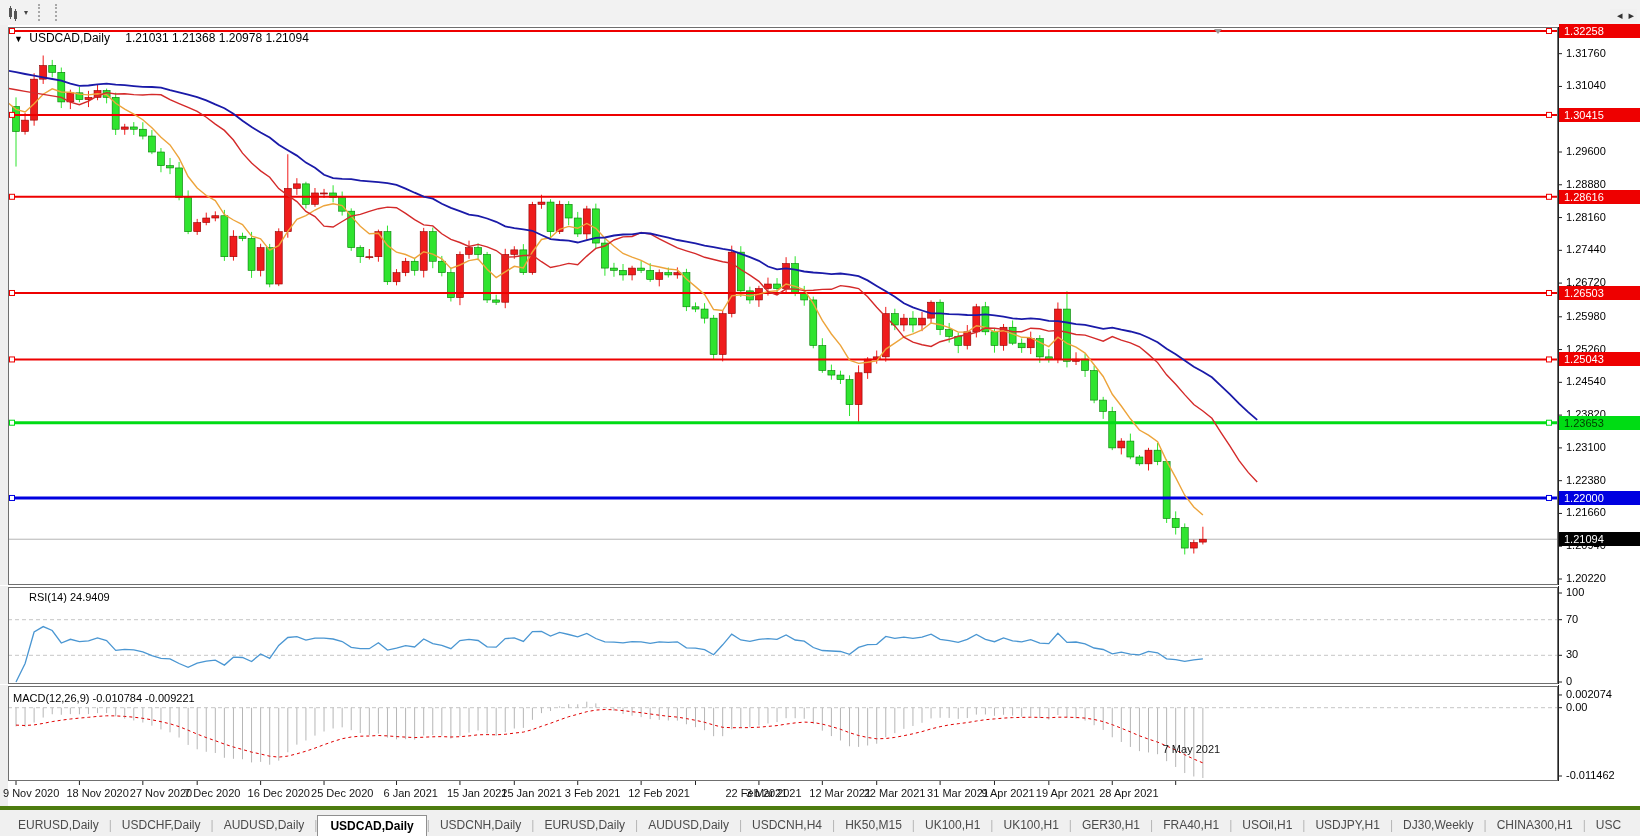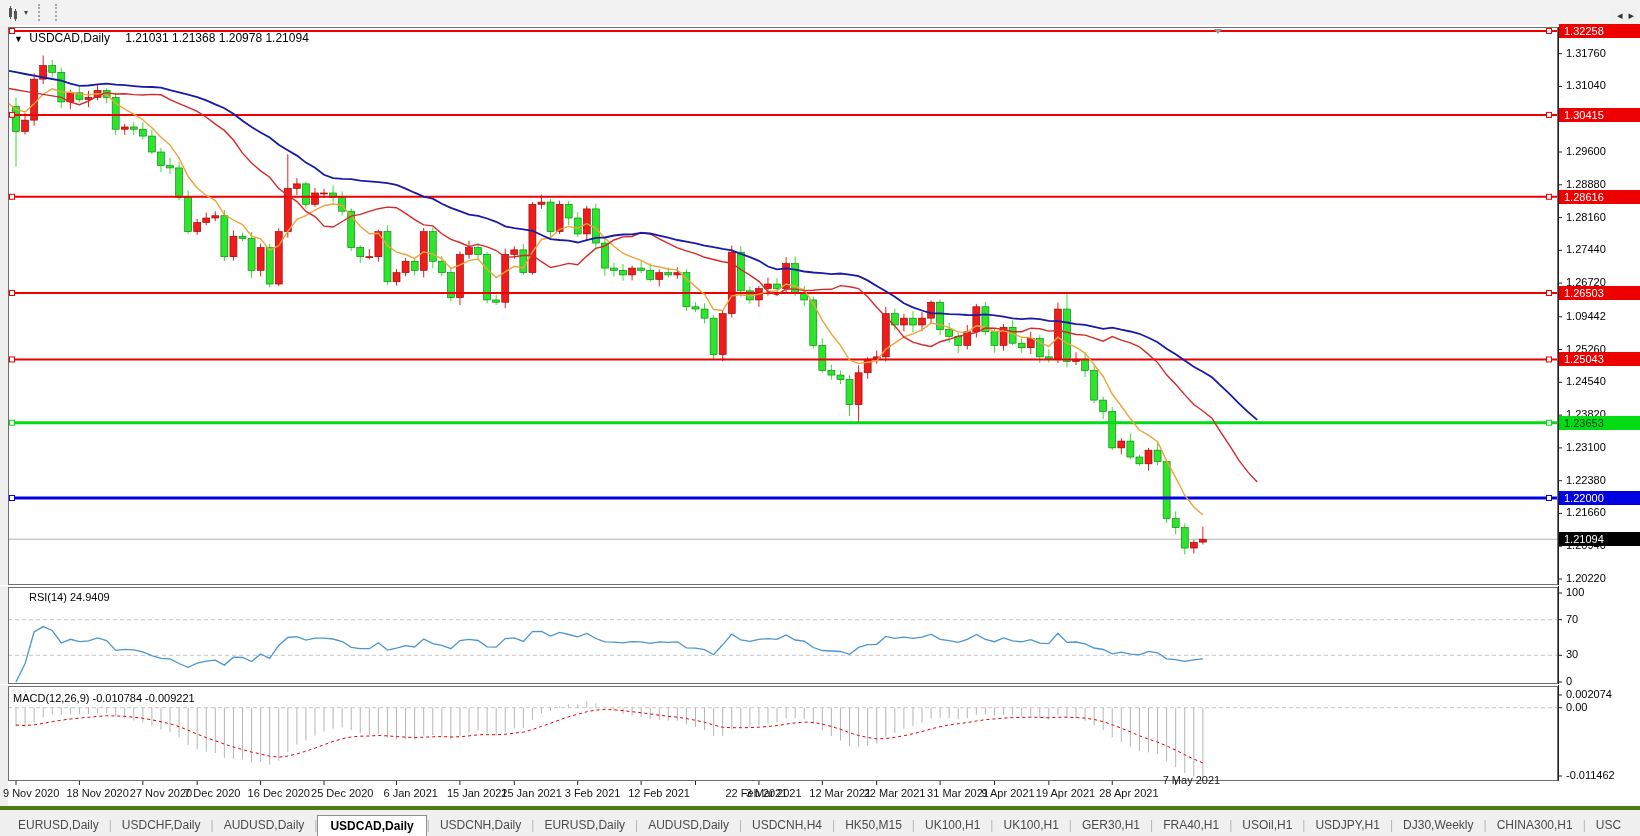--- a/index.html
+++ b/index.html
@@ -568,21 +568,21 @@
 
   <div id="price-axis">
       <div class="lbl tick-label" style="left: 1566px; top: 46.6705px;">1.31760</div>
       <div class="lbl tick-label" style="left: 1566px; top: 79.447px;">1.31040</div>
       <div class="lbl tick-label" style="left: 1566px; top: 112.224px;">1.30320</div>
       <div class="lbl tick-label" style="left: 1566px; top: 145px;">1.29600</div>
       <div class="lbl tick-label" style="left: 1566px; top: 177.777px;">1.28880</div>
       <div class="lbl tick-label" style="left: 1566px; top: 210.553px;">1.28160</div>
       <div class="lbl tick-label" style="left: 1566px; top: 243.33px;">1.27440</div>
       <div class="lbl tick-label" style="left: 1566px; top: 276.106px;">1.26720</div>
-      <div class="lbl tick-label" style="left: 1566px; top: 309.793px;">1.09442</div>
+      <div class="lbl tick-label" style="left: 1566px; top: 309.793px;">1.25980</div>
       <div class="lbl tick-label" style="left: 1566px; top: 342.57px;">1.25260</div>
       <div class="lbl tick-label" style="left: 1566px; top: 375.347px;">1.24540</div>
       <div class="lbl tick-label" style="left: 1566px; top: 408.123px;">1.23820</div>
       <div class="lbl tick-label" style="left: 1566px; top: 440.9px;">1.23100</div>
       <div class="lbl tick-label" style="left: 1566px; top: 473.676px;">1.22380</div>
       <div class="lbl tick-label" style="left: 1566px; top: 506.453px;">1.21660</div>
       <div class="lbl tick-label" style="left: 1566px; top: 539.229px;">1.20940</div>
       <div class="lbl tick-label" style="left: 1566px; top: 572.006px;">1.20220</div>
       <div class="lbl tick-label" style="left: 1566px; top: 586px;">100</div>
       <div class="lbl tick-label" style="left: 1566px; top: 612.7px;">70</div>
@@ -605,21 +605,21 @@
       <div class="lbl date-label" style="left: 564.72px; top: 787px;">3 Feb 2021</div>
       <div class="lbl date-label" style="left: 628.14px; top: 787px;">12 Feb 2021</div>
       <div class="lbl date-label" style="left: 682.5px; top: 787px; padding-left: 43px;">22 Feb 2021</div>
       <div class="lbl date-label" style="left: 745.92px; top: 787px;">3 Mar 2021</div>
       <div class="lbl date-label" style="left: 809.34px; top: 787px;">12 Mar 2021</div>
       <div class="lbl date-label" style="left: 863.7px; top: 787px;">22 Mar 2021</div>
       <div class="lbl date-label" style="left: 927.12px; top: 787px;">31 Mar 2021</div>
       <div class="lbl date-label" style="left: 981.48px; top: 787px;">9 Apr 2021</div>
       <div class="lbl date-label" style="left: 1035.84px; top: 787px;">19 Apr 2021</div>
       <div class="lbl date-label" style="left: 1099.26px; top: 787px;">28 Apr 2021</div>
-      <div class="lbl date-label" style="left: 1162.68px; top: 774px; text-align: center;">7 May 2021</div>
+      <div class="lbl date-label" style="left: 1162.68px; top: 743px; text-align: center;">7 May 2021</div>
     </div>
   <div id="badges">
       <div class="badge" style="top: 24px; background: rgb(238, 0, 0); color: rgb(255, 255, 255);">1.32258</div>
       <div class="badge" style="top: 107.899px; background: rgb(238, 0, 0); color: rgb(255, 255, 255);">1.30415</div>
       <div class="badge" style="top: 189.795px; background: rgb(238, 0, 0); color: rgb(255, 255, 255);">1.28616</div>
       <div class="badge" style="top: 285.985px; background: rgb(238, 0, 0); color: rgb(255, 255, 255);">1.26503</div>
       <div class="badge" style="top: 352.448px; background: rgb(238, 0, 0); color: rgb(255, 255, 255);">1.25043</div>
       <div class="badge" style="top: 415.725px; background: rgb(0, 220, 20); color: rgb(0, 60, 0);">1.23653</div>
       <div class="badge" style="top: 490.975px; background: rgb(0, 0, 224); color: rgb(255, 255, 255);">1.22000</div>
       <div class="badge" style="top: 532.219px; background: rgb(0, 0, 0); color: rgb(255, 255, 255);">1.21094</div>

